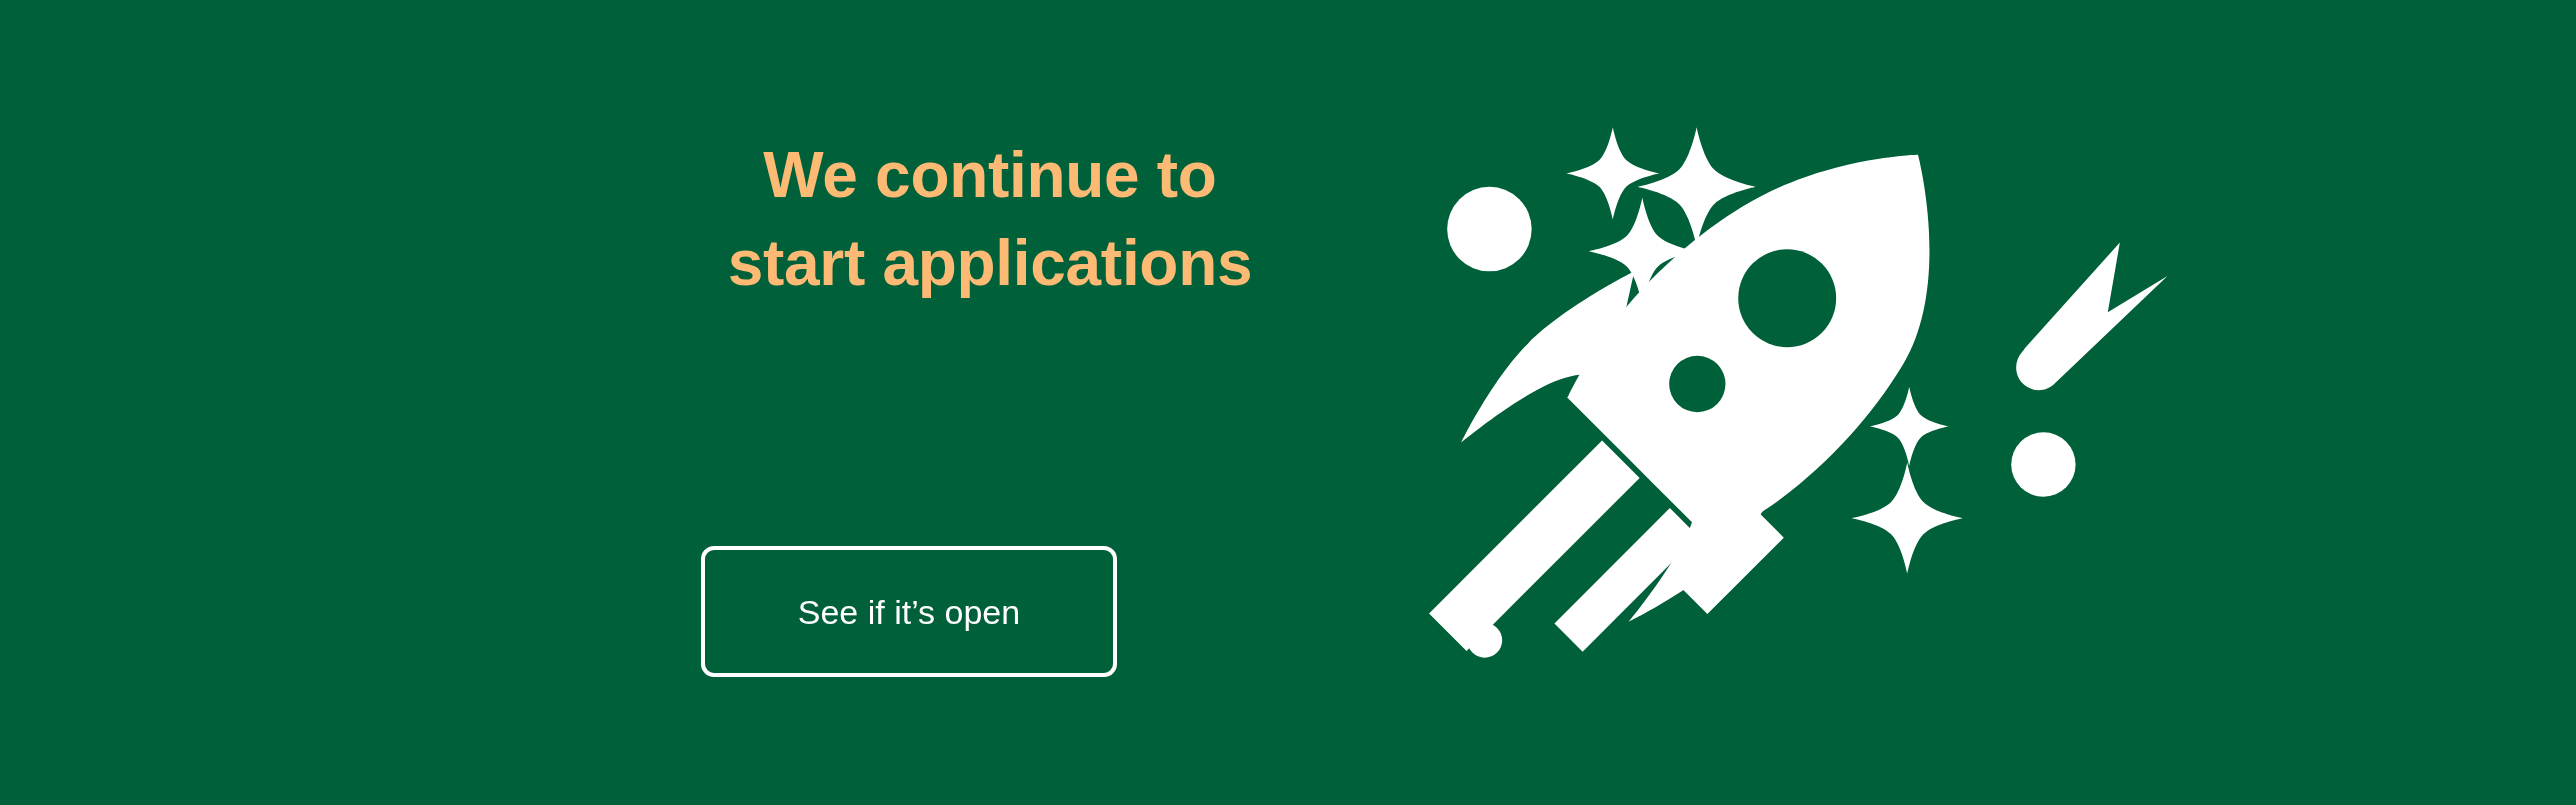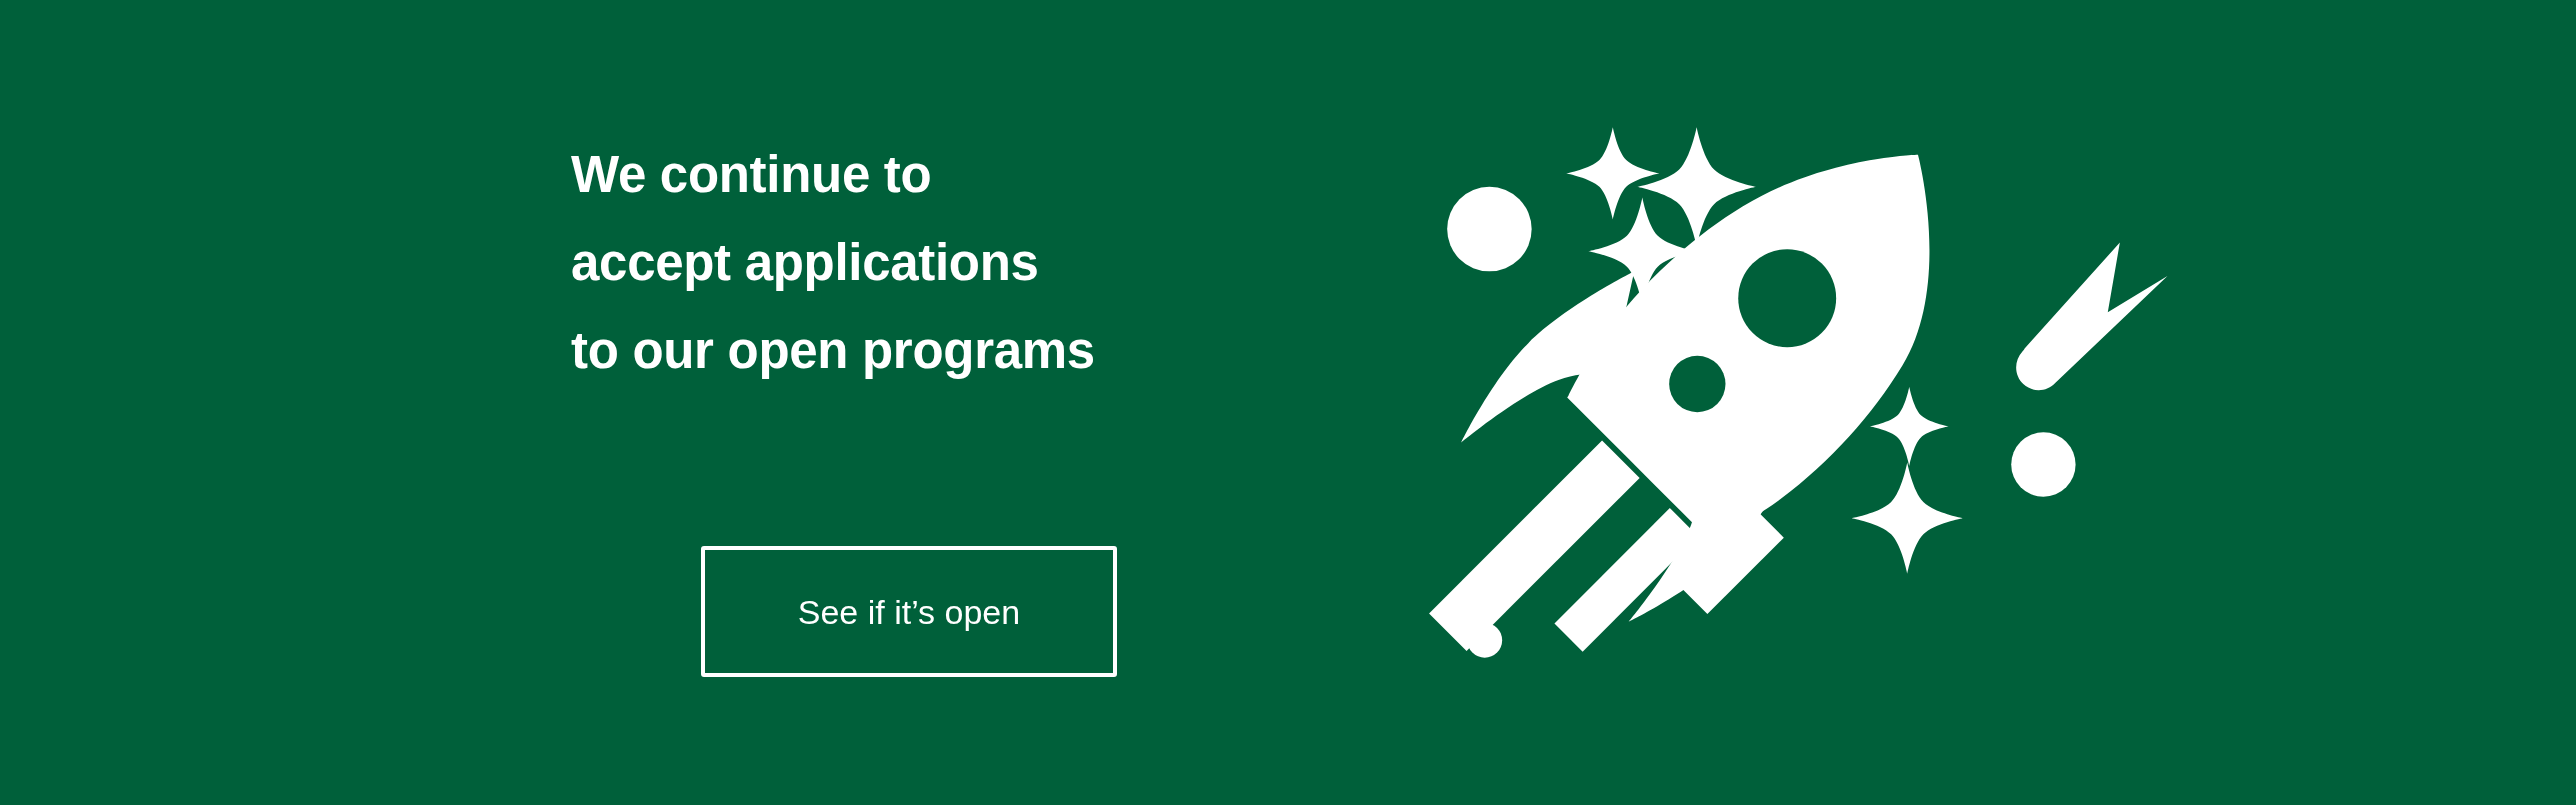--- a/index.html
+++ b/index.html
@@ -18,39 +18,40 @@
 
   
   #copy-block {
     position: absolute;
     left: 571px;
     top: 131px;
     width: 838px;
   }
   #headline {
     margin: 0;
-    color: #ffffff;
+    color: #fdba74;
     font-family: "Liberation Sans Narrow", "Liberation Sans", sans-serif;
-    font-size: 51px;
+    font-size: 64px;
     line-height: 88px;
     font-weight: 700;
     letter-spacing: -0.3px;
     white-space: nowrap;
+    text-align: center;
   }
   #headline .hl-line { display: block; }
 
   #cta-button {
     position: absolute;
     left: 701px;
     top: 546px;
     width: 416px;
     height: 131px;
     box-sizing: border-box;
     border: 4.7px solid #FFFFFF;
-    border-radius: 3px;
+    border-radius: 13px;
     background: transparent;
     color: #FFFFFF;
     font-family: "Liberation Sans", sans-serif;
     font-size: 34px;
     font-weight: 400;
     line-height: 122px;
     text-align: center;
     padding: 0;
     cursor: pointer;
     white-space: nowrap;
@@ -67,22 +68,21 @@
   #illustration svg { display: block; }
 </style>
 </head>
 <body>
 
 <div id="banner">
 
   <div id="copy-block">
     <h1 id="headline">
       <span class="hl-line">We continue to</span>
-      <span class="hl-line">accept applications</span>
-      <span class="hl-line">to our open programs</span>
+      <span class="hl-line">start applications</span>
     </h1>
   </div>
 
   <button id="cta-button">See if it’s open</button>
 
   <div id="illustration">
     <svg width="778" height="557" viewBox="0 0 1160 830" fill="none" xmlns="http://www.w3.org/2000/svg" aria-hidden="true">
 
       <circle cx="102" cy="152" r="63" fill="#FFFFFF"></circle>
       <circle cx="95" cy="765" r="26" fill="#FFFFFF"></circle>

